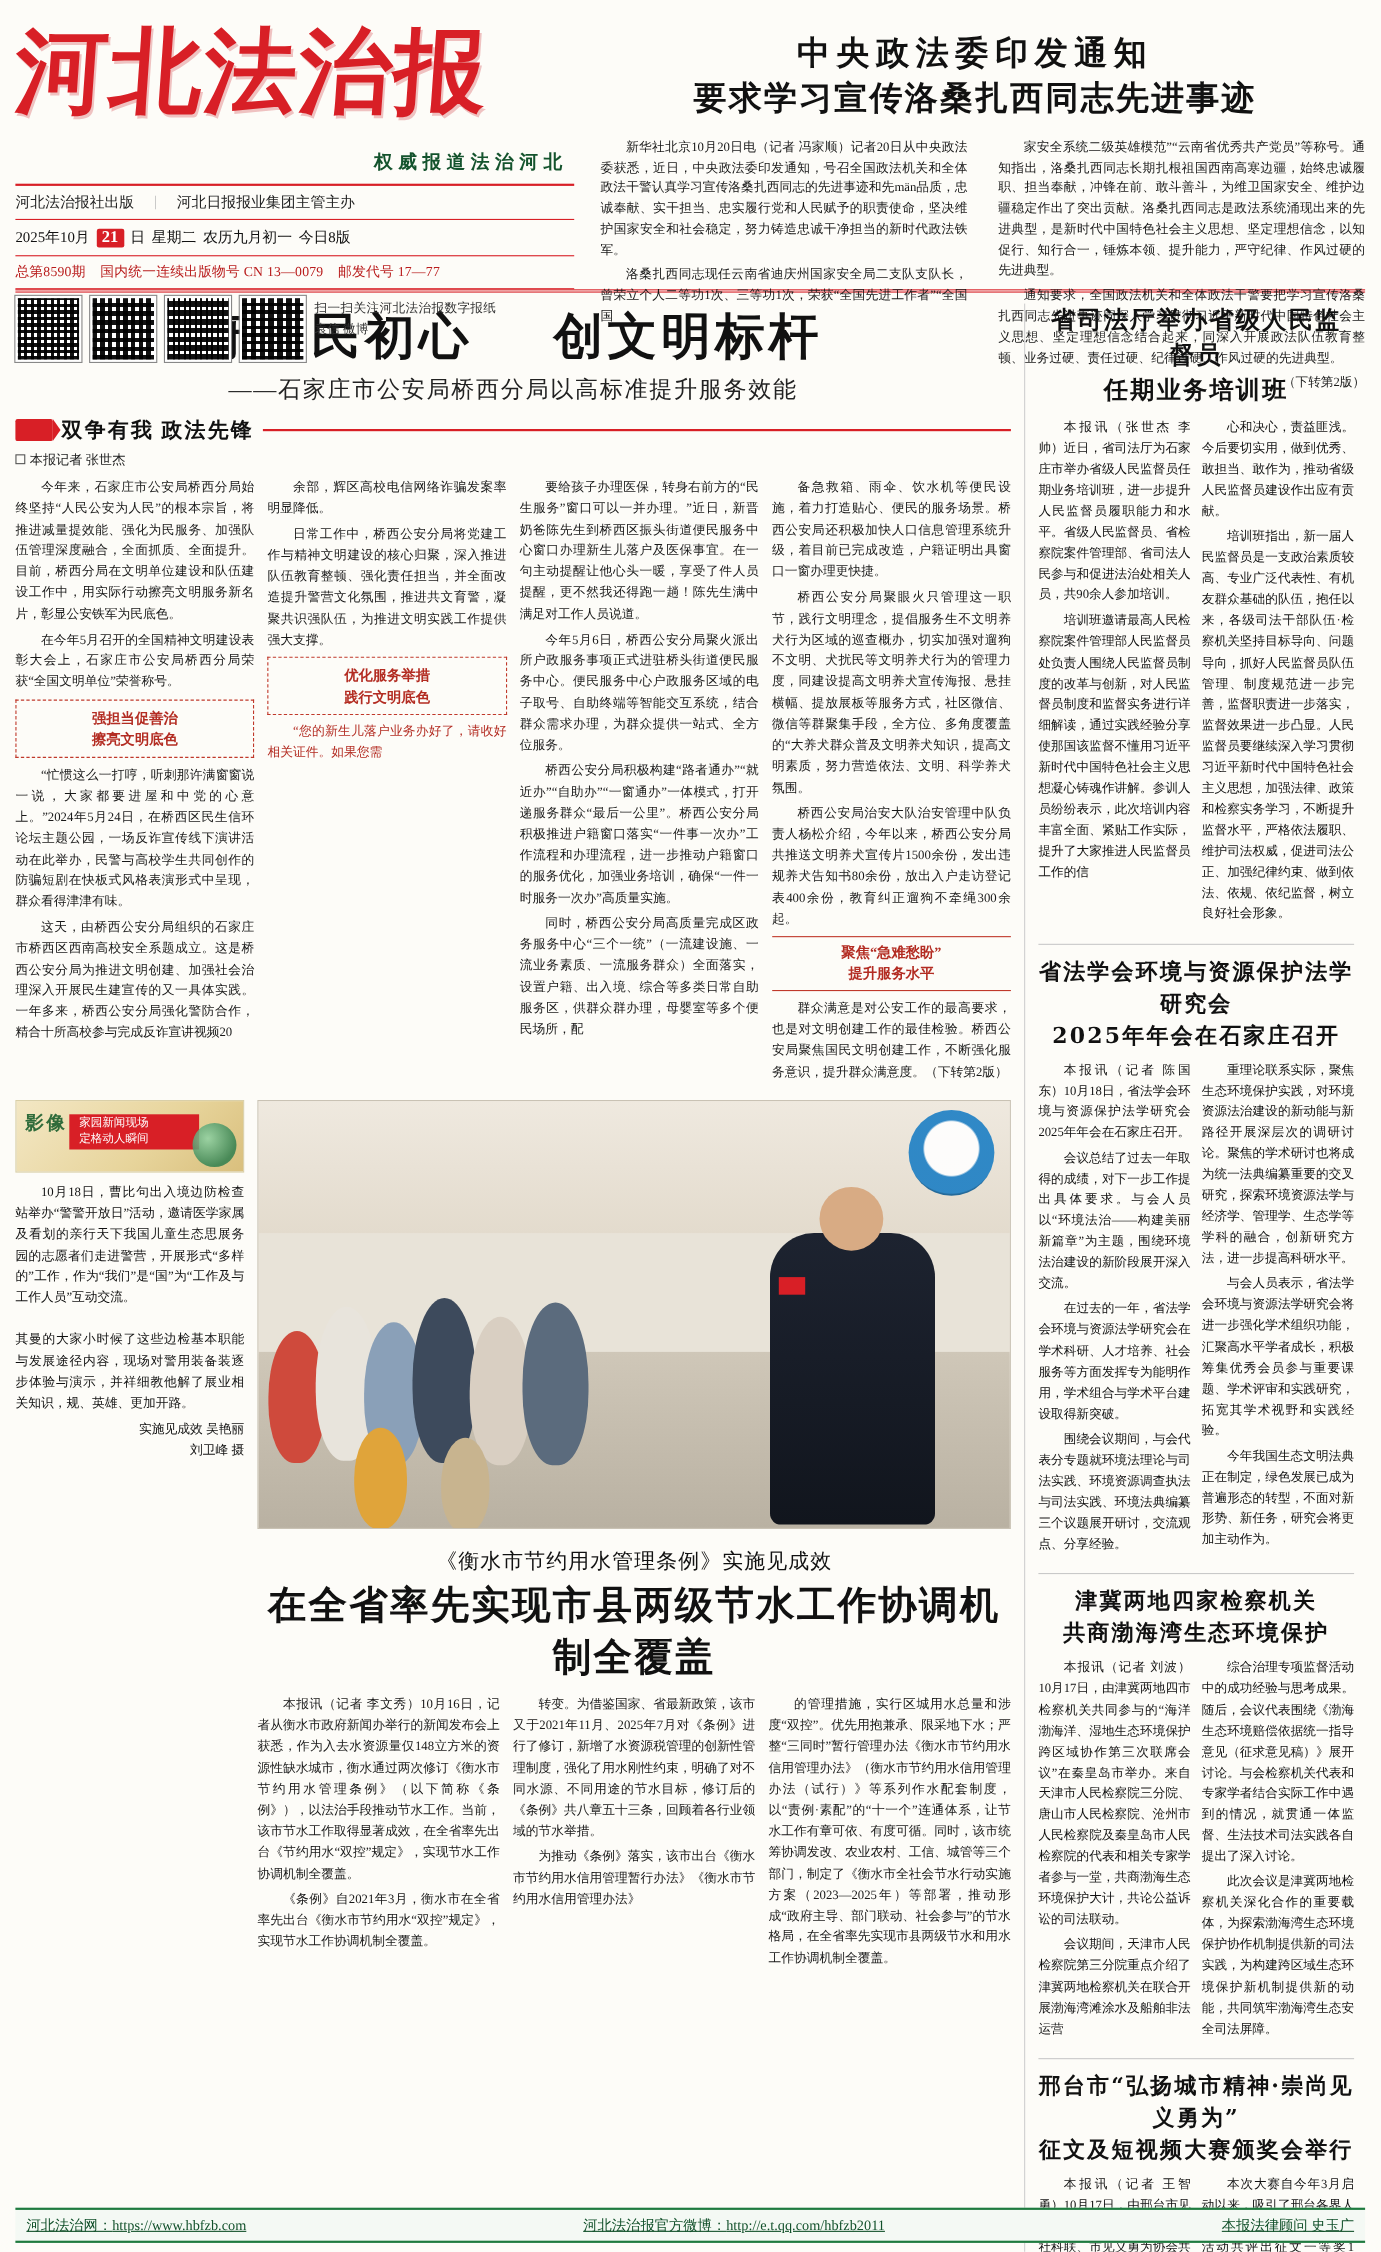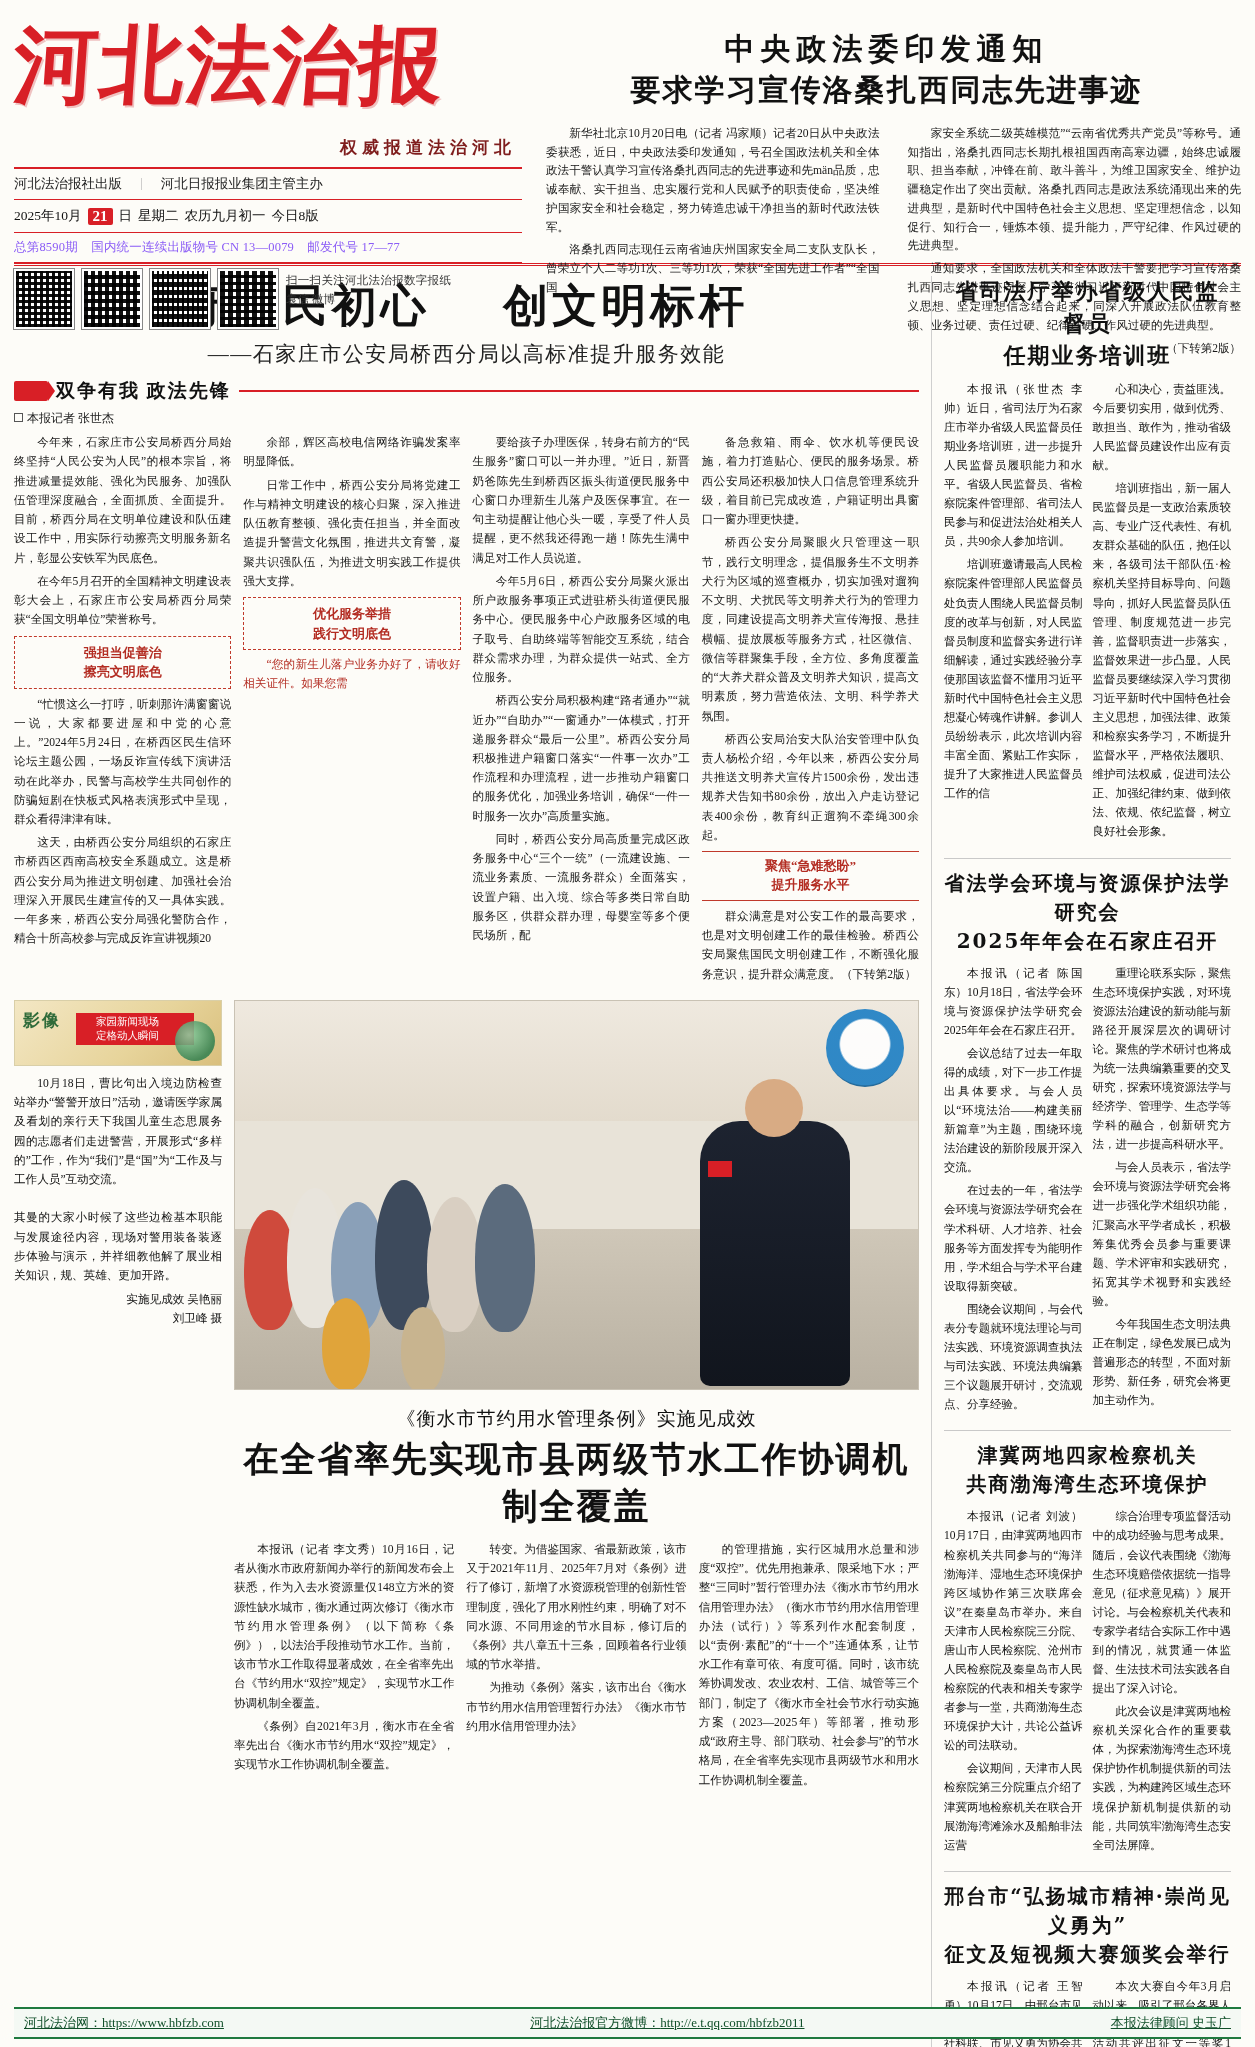--- a/index.html
+++ b/index.html
@@ -26,35 +26,35 @@
     color: #d81f26;
     letter-spacing: 2px;
     line-height: 110px;
     white-space: nowrap;
     text-shadow: 2px 2px 0 rgba(200,20,26,.25);
     transform: skewX(-4deg);
   }
   .logo-sub {
     text-align: right;
     font-size: 17px;
-    color: #7f1d1d;
+    color: #14532d;
     letter-spacing: 5px;
     margin: 6px 6px 0 0;
     font-weight: bold;
   }
   .mast-rule { border-top: 2px solid #d81f26; margin: 8px 0 4px; }
   .mast-line { font-size: 13.5px; color: #222; display: flex; gap: 18px; padding: 2px 0; }
   .mast-line .sep { color: #bbb; }
   .mast-date { display: flex; align-items: center; gap: 6px; font-size: 13.5px; padding: 3px 0; }
   .daybox {
     display: inline-block;
     background: #d81f26; color: #fff; font-weight: bold;
     padding: 0 5px; border-radius: 2px; font-size: 15px;
   }
-  .mast-small { font-size: 12.5px; color: #8b5cf6; padding: 2px 0; letter-spacing: .2px; }
+  .mast-small { font-size: 12.5px; color: #b91c1c; padding: 2px 0; letter-spacing: .2px; }
   .mast-thin { border-top: 1px solid #d81f26; margin: 4px 0; }
 
   .qr-block { display: flex; gap: 8px; align-items: flex-start; margin-top: 6px; }
   .qr {
     width: 60px; height: 60px;
     background:
       repeating-linear-gradient(90deg, #111 0 3px, #fff 3px 6px),
       repeating-linear-gradient(0deg, #111 0 3px, #fff 3px 6px);
     background-blend-mode: multiply;
     border: 2px solid #fff;
@@ -141,22 +141,22 @@
   .photo-banner {
     height: 66px; border: 1px solid #d9cfa8;
     background: linear-gradient(135deg,#f3e7c4,#e7d49b 60%,#d9bf7d);
     position: relative; overflow: hidden;
   }
   .photo-banner .pb-title {
     position:absolute; left:8px; top:8px; font-size:17px; font-weight:bold; color:#2f6b3a;
     letter-spacing:2px;
   }
   .photo-banner .pb-red {
-    position:absolute; left:61px; top:12px; background:#d81f26; color:#fff;
-    font-size:10.5px; padding:2px 20px; line-height:1.35; width:118px;
+    position:absolute; left:48px; top:12px; background:#d81f26; color:#fff;
+    font-size:10.5px; padding:2px 9px; line-height:1.35; width:118px;
   }
   .photo-banner .pb-globe {
     position:absolute; right:6px; bottom:4px; width:40px;height:40px;border-radius:50%;
     background: radial-gradient(circle at 35% 35%, #8fd3a5, #2f7f4f 70%);
     opacity:.85;
   }
   .photo-cap { font-size: 11.6px; line-height: 1.66; text-align: justify; margin-top: 8px; text-indent: 2em; }
   .photo-credit { font-size: 11.6px; text-align: right; margin-top: 6px; line-height:1.6; }
 
   .photo-main { flex: 1; }

